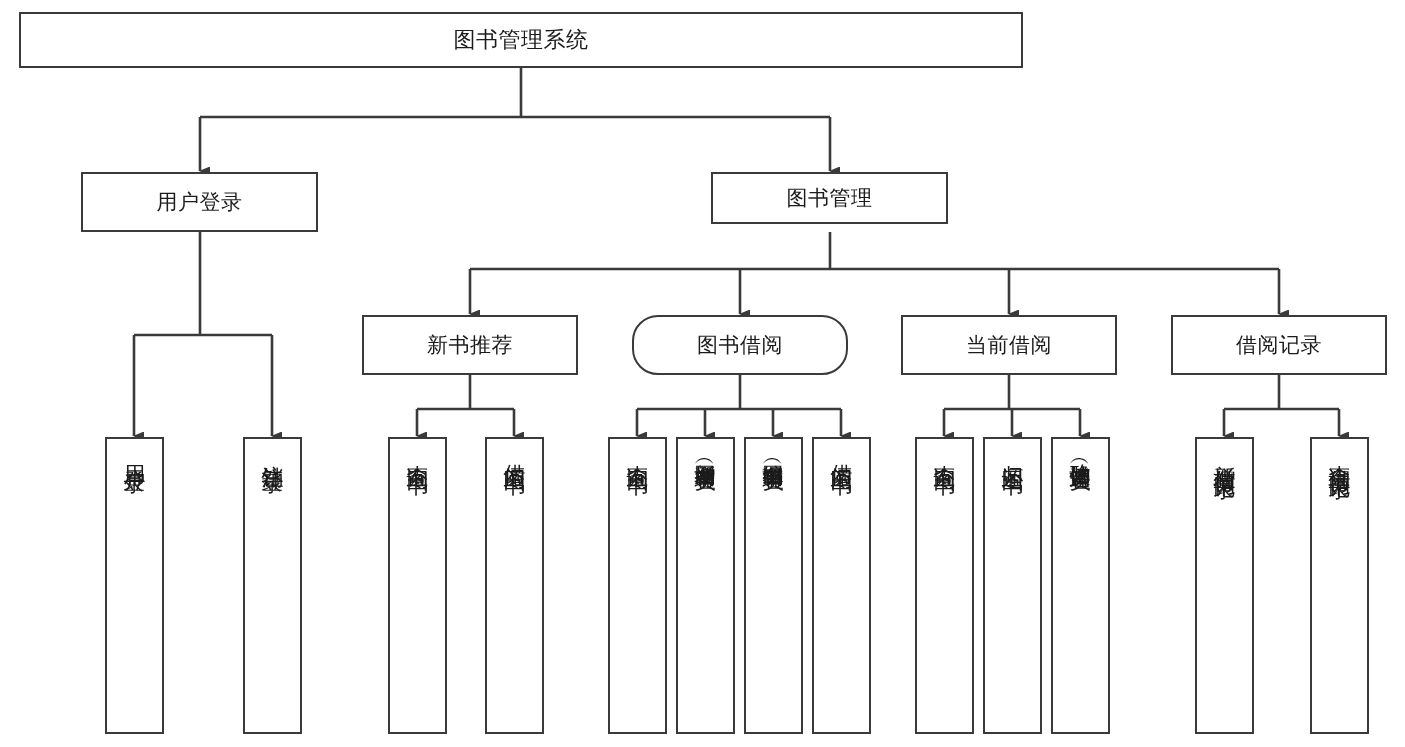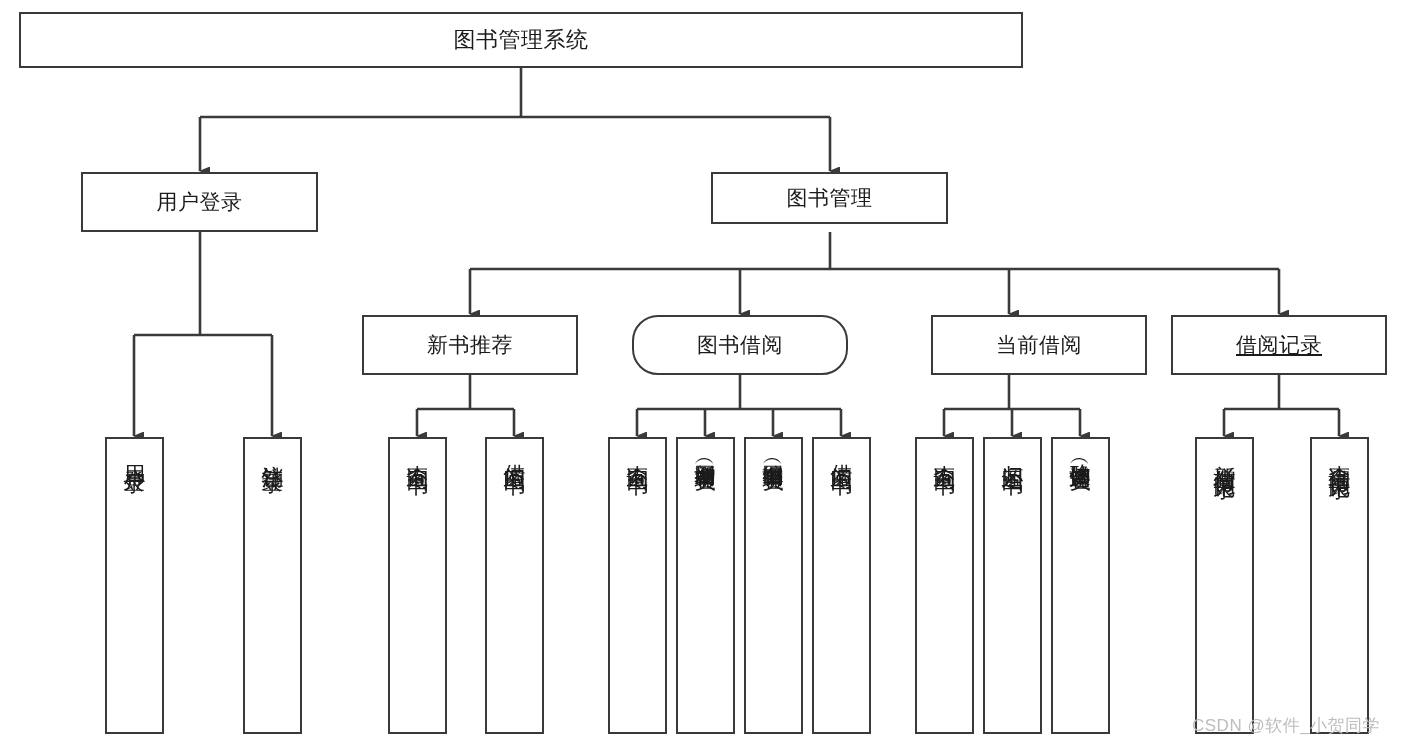--- a/index.html
+++ b/index.html
@@ -129,24 +129,24 @@
       </div>
       <div class="node horiz" style="left: 711px; top: 172px; width: 237px; height: 52px;">
         <span class="label">图书管理</span>
       </div>
       <div class="node horiz" style="left: 362px; top: 315px; width: 216px; height: 60px;">
         <span class="label">新书推荐</span>
       </div>
       <div class="node horiz" style="left: 632px; top: 315px; width: 216px; height: 60px; border-radius: 26px;">
         <span class="label">图书借阅</span>
       </div>
-      <div class="node horiz" style="left: 901px; top: 315px; width: 216px; height: 60px; margin-left: 30px;">
+      <div class="node horiz" style="left: 901px; top: 315px; width: 216px; height: 60px;">
         <span class="label">当前借阅</span>
       </div>
-      <div class="node horiz" style="left: 1171px; top: 315px; width: 216px; height: 60px; text-decoration: underline;">
+      <div class="node horiz" style="left: 1171px; top: 315px; width: 216px; height: 60px;">
         <span class="label">借阅记录</span>
       </div>
       <div class="node vert" style="left: 105px; top: 437px; width: 59px; height: 297px;">
         <span class="label">用户登录</span>
       </div>
       <div class="node vert" style="left: 243px; top: 437px; width: 59px; height: 297px;">
         <span class="label">注销登录</span>
       </div>
       <div class="node vert" style="left: 388px; top: 437px; width: 59px; height: 297px;">
         <span class="label">查询图书</span>
@@ -176,15 +176,14 @@
         <span class="label">确认归还（管理员）</span>
       </div>
       <div class="node vert" style="left: 1195px; top: 437px; width: 59px; height: 297px;">
         <span class="label">新增借阅记录</span>
       </div>
       <div class="node vert" style="left: 1310px; top: 437px; width: 59px; height: 297px;">
         <span class="label">查询借阅记录</span>
       </div>
     </div>
 
-  <div class="watermark" style="left: 1192px; top: 714px;">CSDN @软件_小贺同学</div>
 
 </div>
 
 </body></html>

